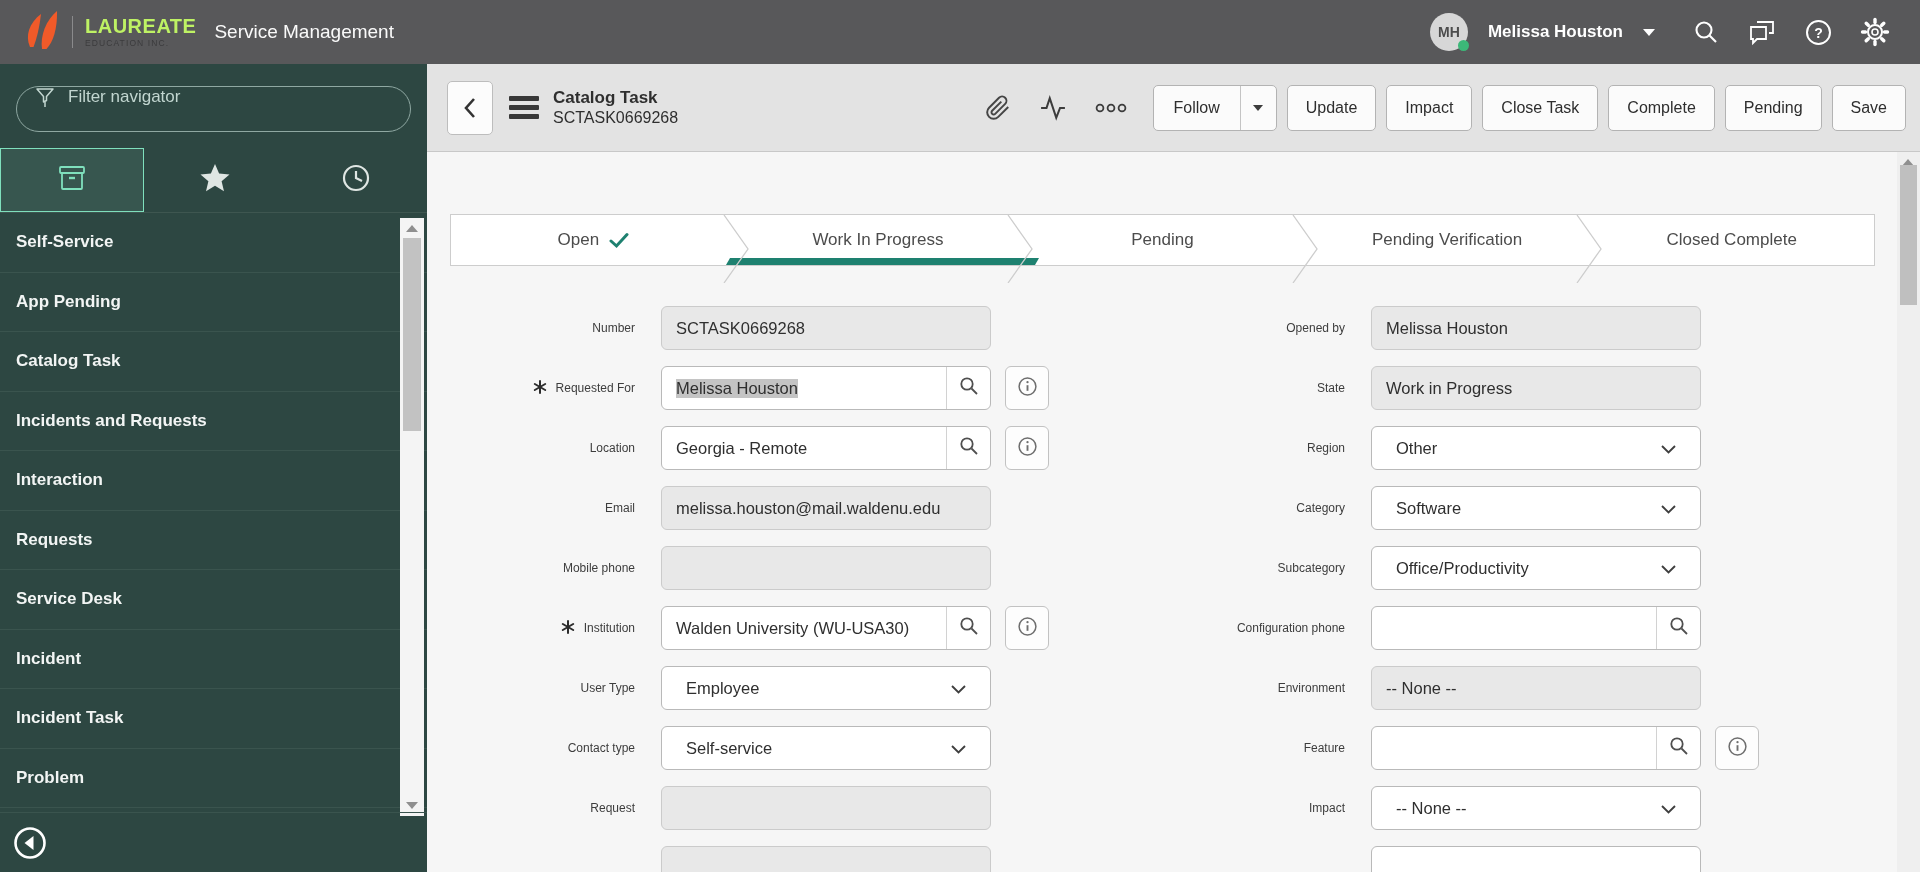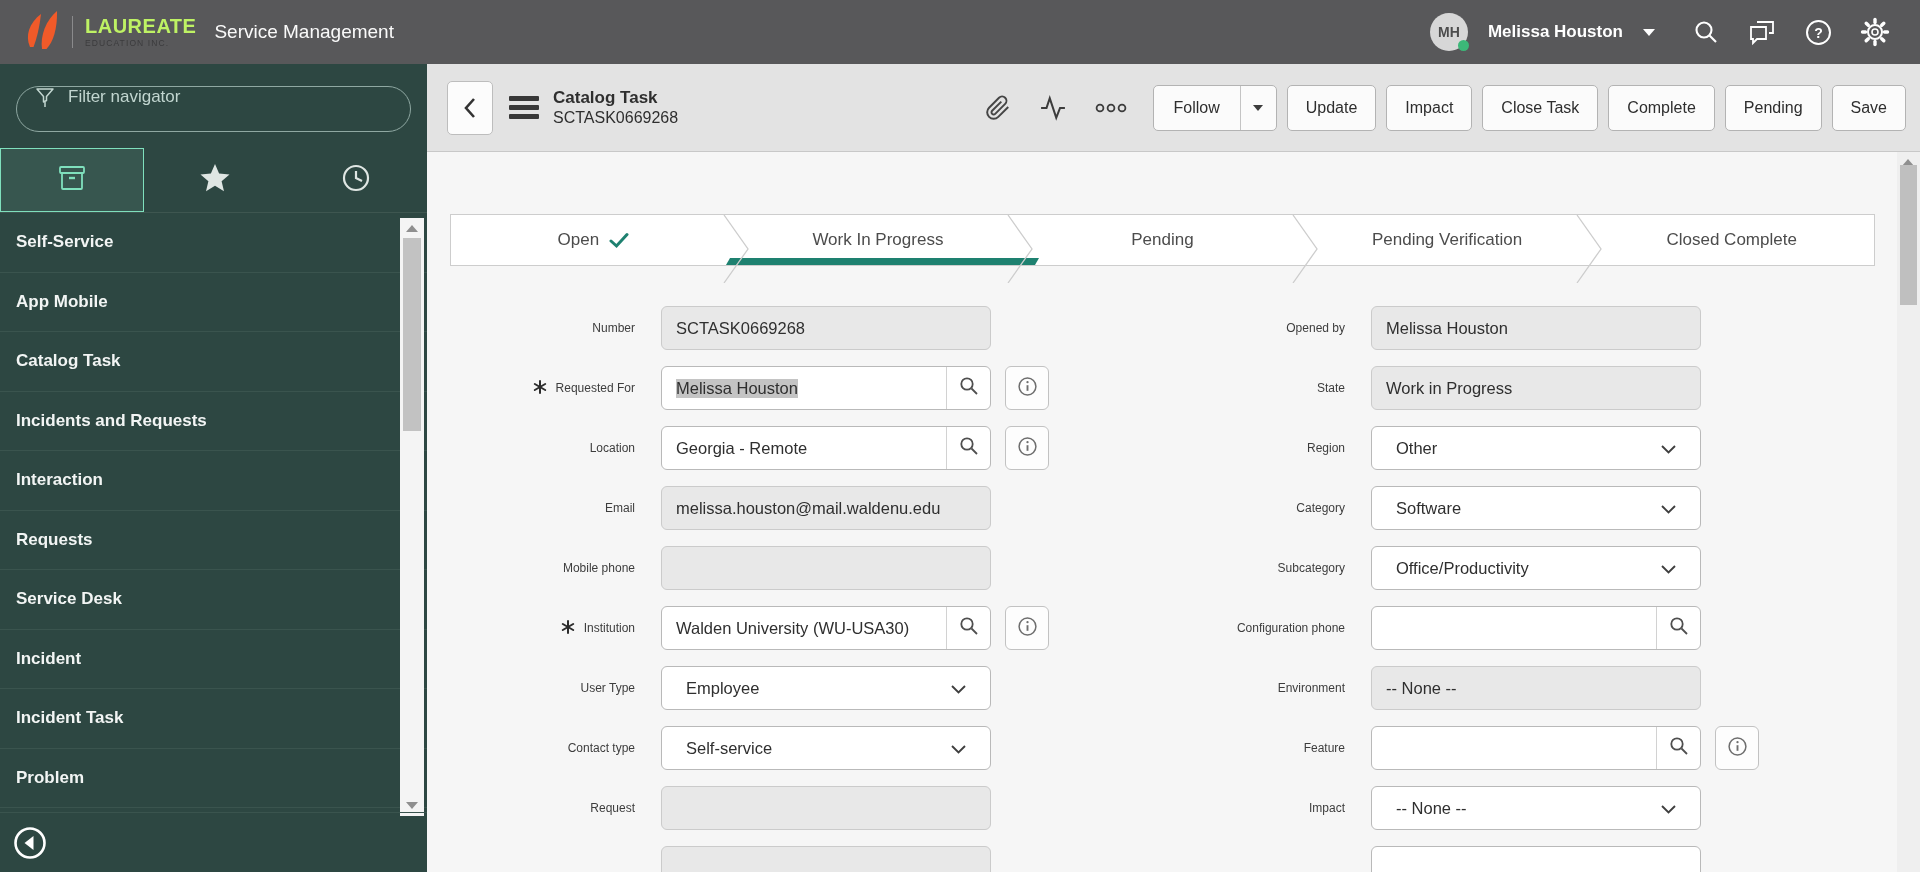--- a/index.html
+++ b/index.html
@@ -181,21 +181,21 @@
           </svg>
       </span>
     </div>
   </div>
 
   <ul class="sidebar-menu" id="sidebar-menu">
       <li>
         <span>Self-Service</span>
       </li>
       <li>
-        <span>App Mobile</span>
+        <span>App Pending</span>
       </li>
       <li>
         <span>Catalog Task</span>
       </li>
       <li>
         <span>Incidents and Requests</span>
       </li>
       <li>
         <span>Interaction</span>
       </li>

